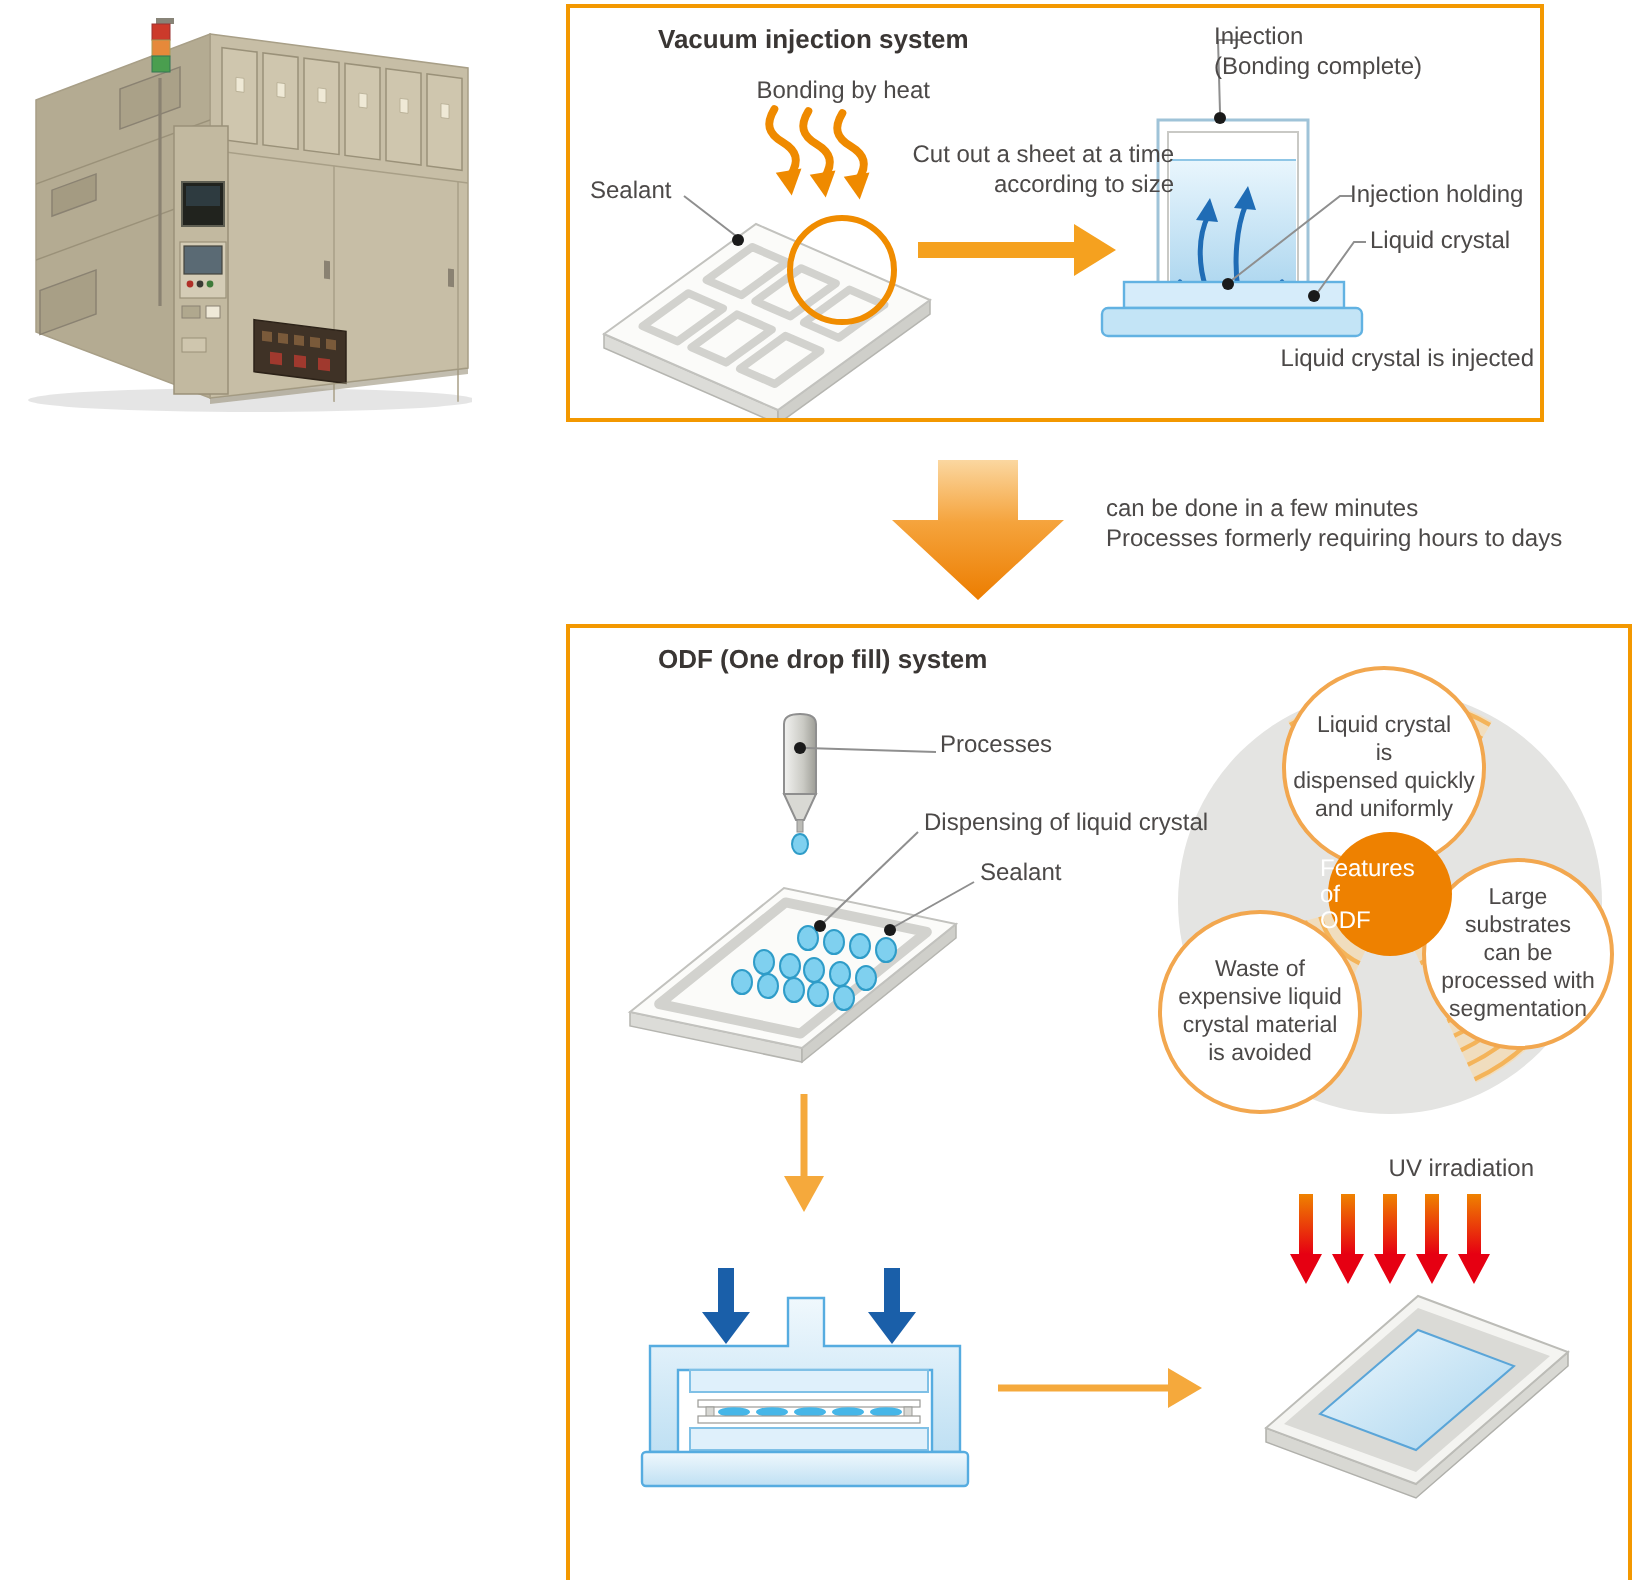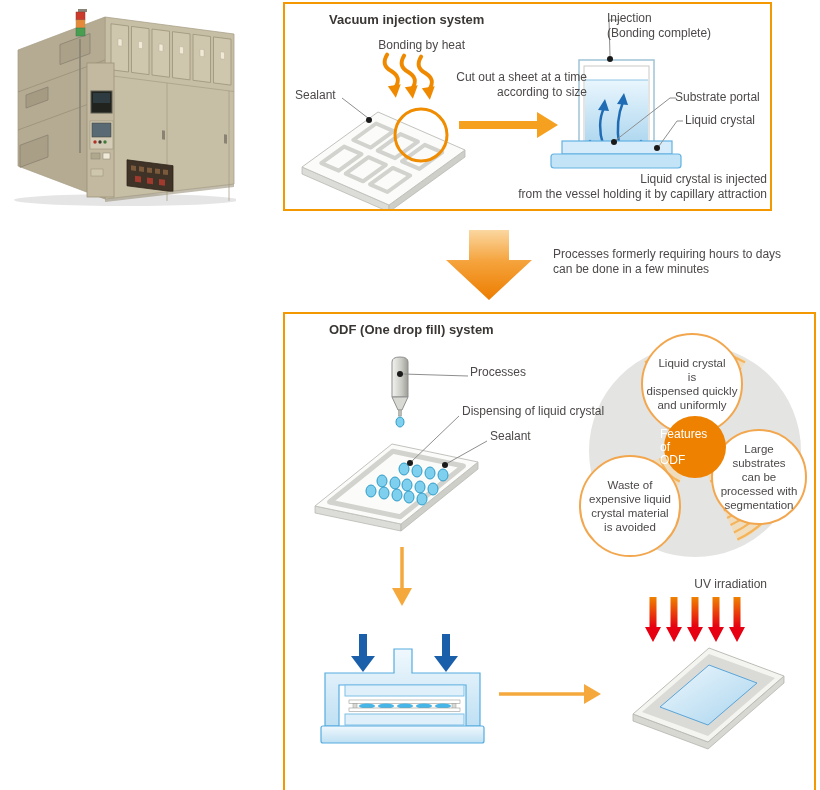--- a/index.html
+++ b/index.html
@@ -171,41 +171,40 @@
     <div class="lbl ctr" style="left:58px;top:34px;width:122px">Bonding by heat</div>
     <div class="lbl" style="left:10px;top:84px">Sealant</div>
     <div class="lbl ctr" style="left:132px;top:66px;width:170px">
       <span class="ln">Cut out a sheet at a time</span>
       <span class="ln">according to size</span>
     </div>
     <div class="lbl" style="left:322px;top:7px">
       <span class="ln">Injection</span>
       <span class="ln">(Bonding complete)</span>
     </div>
-    <div class="lbl" style="left:390px;top:86px">Substrate portal</div>
+    <div class="lbl" style="left:390px;top:86px">Injection holding</div>
     <div class="lbl" style="left:400px;top:109px">Liquid crystal</div>
     <div class="lbl ctr" style="left:152px;top:168px;width:330px">
       <span class="ln">Liquid crystal is injected</span>
-      <span class="ln">from the vessel holding it by capillary attraction</span>
     </div>
   </div>
 
   <svg class="abs" style="left:446px;top:230px" width="95" height="72" viewBox="0 0 95 72">
     <defs>
       <linearGradient id="bigA" x1="0" y1="0" x2="0" y2="1">
         <stop offset="0" stop-color="#fbd7a0"></stop>
           <stop offset="0.45" stop-color="#f5a33c"></stop>
           <stop offset="1" stop-color="#ec7d00"></stop>
       </linearGradient>
     </defs>
     <polygon points="23,0 63,0 63,30 86,30 43,70 0,30 23,30" fill="url(#bigA)"></polygon>
   </svg>
   <div class="lbl" style="left:553px;top:247px">
+    <span class="ln">can be done in a few minutes</span>
     <span class="ln">Processes formerly requiring hours to days</span>
-    <span class="ln">can be done in a few minutes</span>
   </div>
 
   <div class="panel" style="left:283px;top:312px;width:533px;height:485px">
     <svg class="abs" style="left:0;top:0" width="529" height="457" viewBox="0 0 529 457">
       <defs>
         <linearGradient id="penG" x1="0" y1="0" x2="1" y2="0">
           <stop offset="0" stop-color="#f2f2f0"></stop>
             <stop offset="0.6" stop-color="#cacac4"></stop>
             <stop offset="1" stop-color="#9d9d96"></stop>
         </linearGradient>

